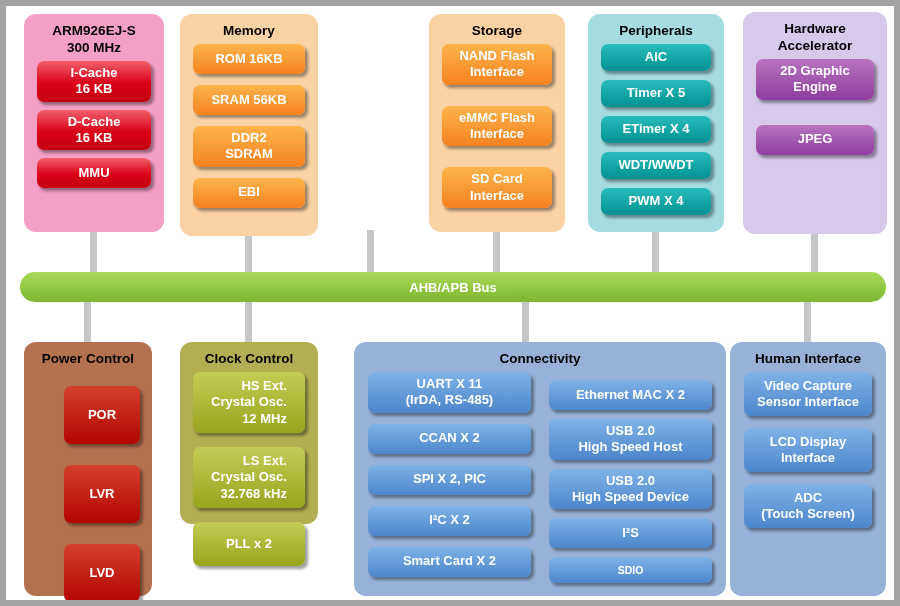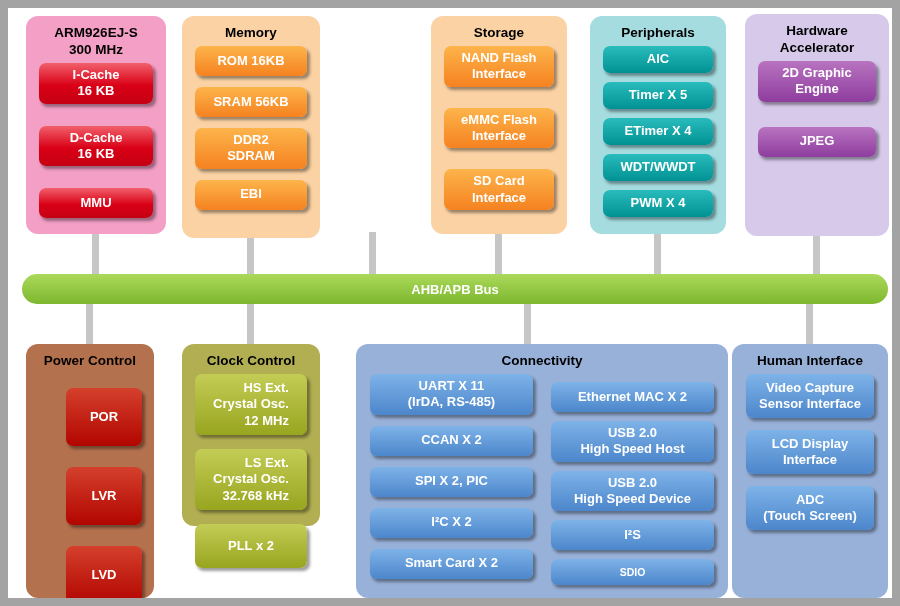--- a/index.html
+++ b/index.html
@@ -1,18 +1,18 @@
 <!DOCTYPE html>
 <html><head>
 <meta charset="utf-8">
 <style>
   html,body { margin:0; padding:0; background:#fff; font-family:"Liberation Sans", sans-serif; }
   .frame {
     position:relative; width:900px; height:606px; box-sizing:border-box;
-    border:8px solid #a3a3a3; background:#fff; overflow:hidden;
+    border:6px solid #a3a3a3; background:#fff; overflow:hidden;
   }
   
   .conn { position:absolute; width:7px; background:#c6c6c6; }
   .conn.top { top:224px; height:46px; }
   .conn.bot { top:294px; height:44px; }
   
   .container { position:absolute; border-radius:12px; }
   .ctitle {
     margin:0; padding:9px 2px 4px; font-size:13.5px; font-weight:bold;
     text-align:center; white-space:pre-line; line-height:1.25; color:#000;
@@ -34,21 +34,21 @@
   .chip.blue   { background:linear-gradient(180deg,#7eb3e8,#4c86cb); }
   
   #arm    { left:18px;  top:8px; width:140px; height:218px; background:#f49fc6; }
   #memory { left:174px; top:8px; width:138px; height:222px; background:#fad2a4; }
   #gdma   { left:333px; top:8px; width:64px;  height:218px; background:#fcfda8;
             display:flex; align-items:center; justify-content:center;
             font-weight:bold; font-size:13.5px; text-align:center; white-space:pre-line; }
   #storage{ left:423px; top:8px; width:136px; height:218px; background:#fad2a4; }
   #periph { left:582px; top:8px; width:136px; height:218px; background:#a5dce0; }
   #hw     { left:737px; top:6px; width:144px; height:222px; background:#d6c9ea; }
-  #arm .items     { gap:22px; }
+  #arm .items     { gap:8px; }
   #memory .items  { gap:11px; }
   #storage .items { gap:21px;justify-content:center; }
   #periph .items  { gap:9px; }
   #hw .items      { gap:25px; }
   
   .bus {
     position:absolute; left:14px; top:266px; width:866px; height:30px;
     border-radius:15px; background:linear-gradient(180deg,#abd95a,#7db72f);
     color:#fff; font-weight:bold; font-size:13px;
     display:flex; align-items:center; justify-content:center;

